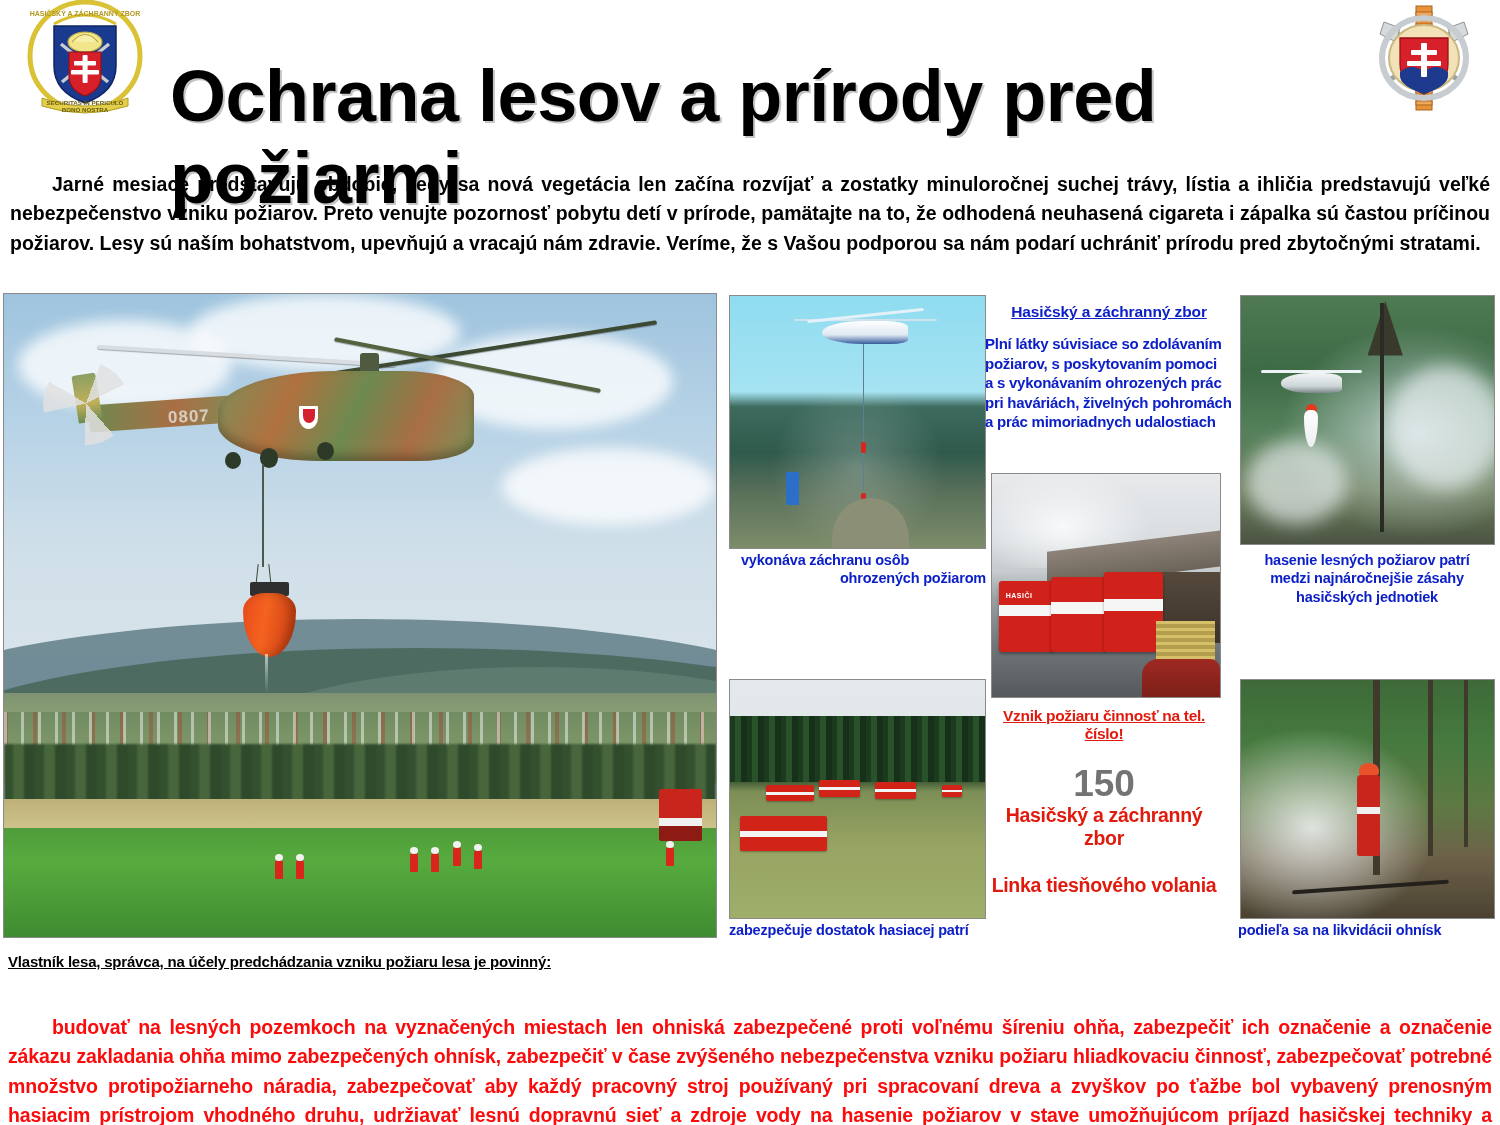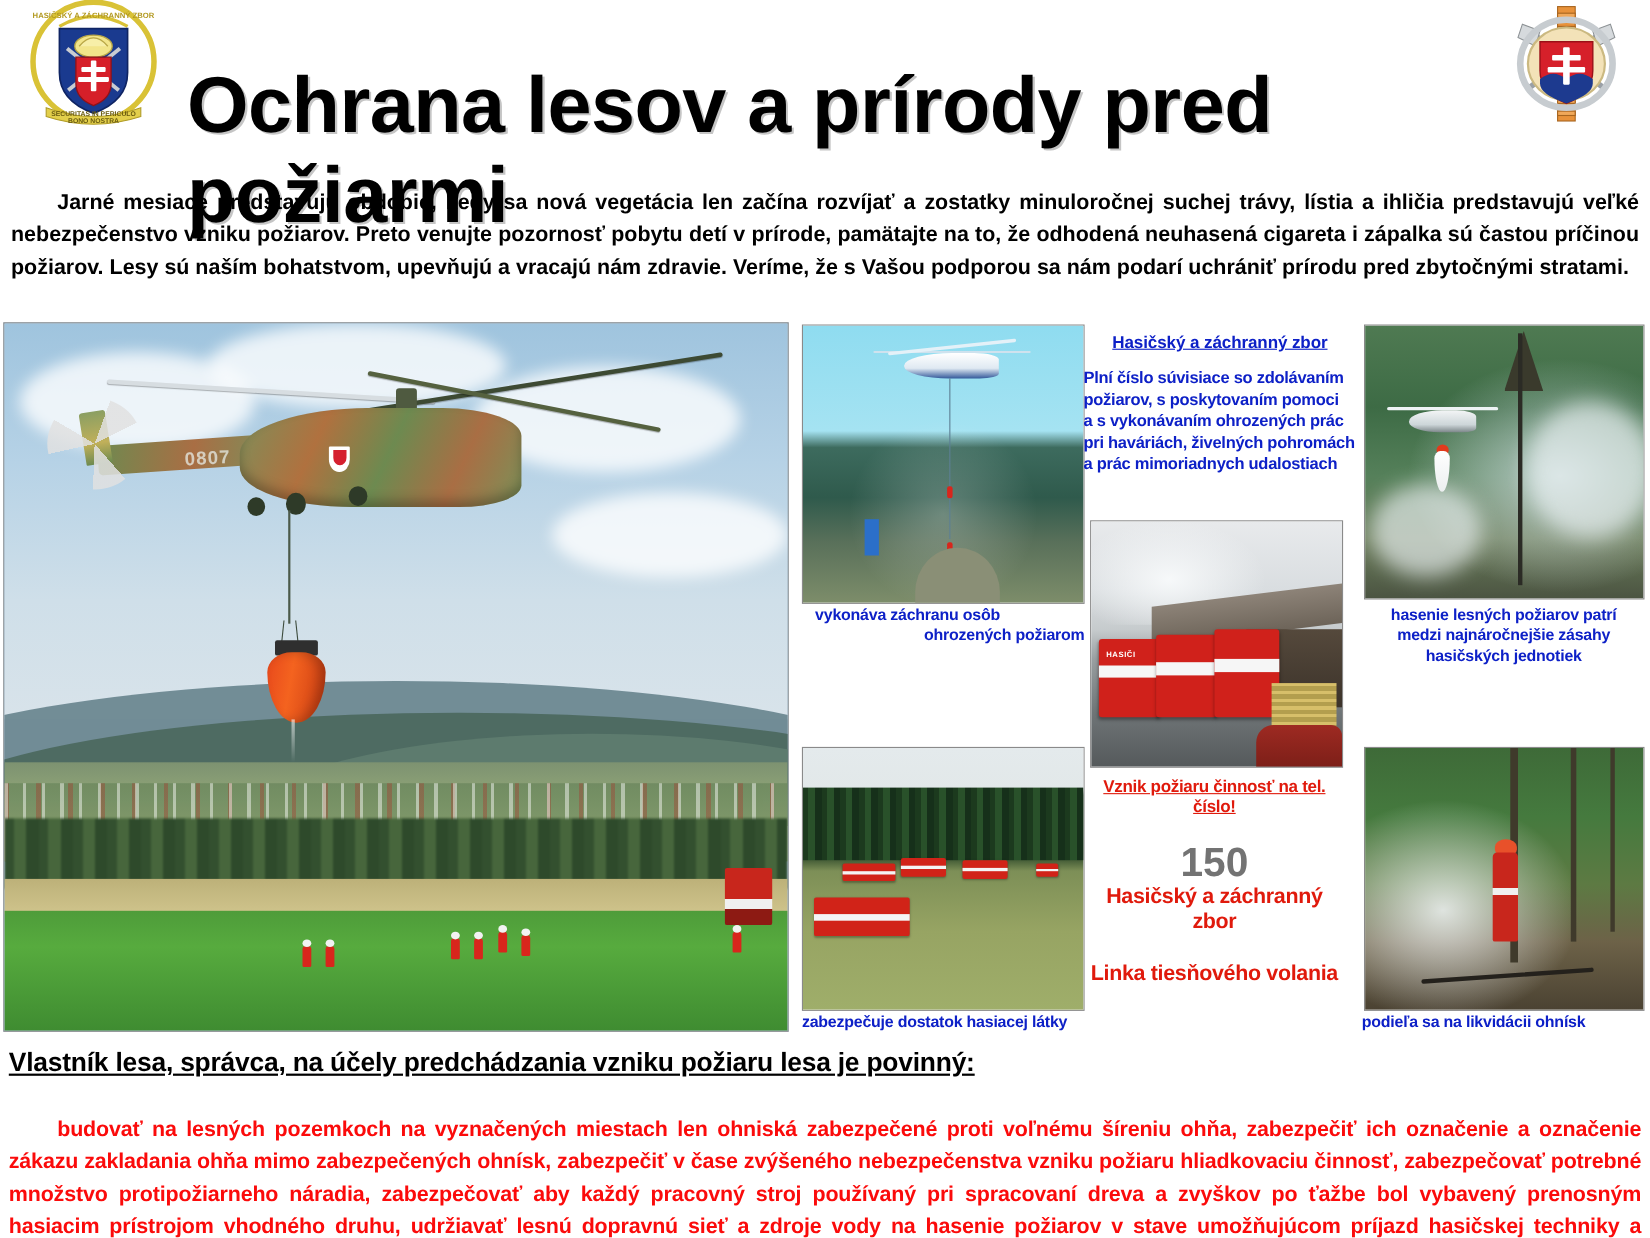--- a/index.html
+++ b/index.html
@@ -458,21 +458,21 @@
   }
   .cap-rescue { left: 729px; top: 258px; width: 257px; text-align: right; }
   .cap-rescue .l1 { text-align: left; padding-left: 12px; }
   .cap-forest { left: 1238px; top: 258px; width: 258px; text-align: center; }
   .cap-trucks { left: 729px; top: 628px; width: 262px; text-align: left; }
   .cap-smoke  { left: 1238px; top: 628px; width: 258px; text-align: left; }
 
   
   .duty-heading {
     position: absolute; left: 8px; top: 953px;
-    font-size: 24px; font-weight: bold; color: #000000;
+    font-size: 15px; font-weight: bold; color: #000000;
     text-decoration: underline;
     letter-spacing: -0.2px;
   }
   .duty-body {
     position: absolute; left: 8px; top: 993px;
     width: 1484px;
     font-size: 19.5px; font-weight: bold;
     color: #fb0b0b;
     line-height: 1.52;
     text-align: justify;
@@ -654,21 +654,21 @@
         <div class="trunk tr3"></div>
         <div class="helmet"></div>
         <div class="fighter"></div>
         <div class="hose"></div>
       </div>
     </div>
 
     <div class="hzb-block">
       <div class="hzb-title">Hasičský a záchranný zbor</div>
       <div class="hzb-body">
-        <div>Plní číslo súvisiace so zdolávaním</div>
+        <div>Plní látky súvisiace so zdolávaním</div>
         <div>požiarov, s poskytovaním pomoci</div>
         <div>a s vykonávaním ohrozených prác</div>
         <div>pri haváriách, živelných pohromách</div>
         <div>a prác mimoriadnych udalostiach</div>
       </div>
     </div>
 
     <div class="emergency-block">
       <div class="emg-head">Vznik požiaru činnosť na tel. číslo!</div>
       <div class="emg-num">150</div>
@@ -682,21 +682,21 @@
       <div>medzi najnáročnejšie zásahy</div>
       <div>hasičských jednotiek</div>
     </div>
 
     <div class="caption cap-rescue">
       <div class="l1">vykonáva záchranu osôb</div>
       <div>ohrozených požiarom</div>
     </div>
 
     <div class="caption cap-trucks">
-      <div>zabezpečuje dostatok hasiacej látky</div>
+      <div>zabezpečuje dostatok hasiacej patrí</div>
     </div>
 
     <div class="caption cap-smoke">
       <div>podieľa sa na likvidácii ohnísk</div>
     </div>
 
   </div>
 
   <div class="duty-heading">Vlastník lesa, správca, na účely predchádzania vzniku požiaru lesa je povinný:</div>
   <p class="duty-body">budovať  na  lesných  pozemkoch  na vyznačených  miestach len ohniská  zabezpečené  proti  voľnému  šíreniu ohňa, zabezpečiť  ich označenie a označenie zákazu  zakladania  ohňa  mimo  zabezpečených  ohnísk, zabezpečiť  v  čase  zvýšeného  nebezpečenstva vzniku  požiaru  hliadkovaciu činnosť, zabezpečovať  potrebné  množstvo  protipožiarneho  náradia,  zabezpečovať  aby  každý   pracovný  stroj  používaný  pri  spracovaní  dreva a zvyškov po  ťažbe  bol  vybavený  prenosným  hasiacim prístrojom vhodného druhu,  udržiavať  lesnú  dopravnú  sieť  a  zdroje  vody  na  hasenie požiarov v stave  umožňujúcom príjazd hasičskej techniky a uskutočnenie zásahu,  vytvárať rozčleňovacie pasy a prieseky v lese.</p>

